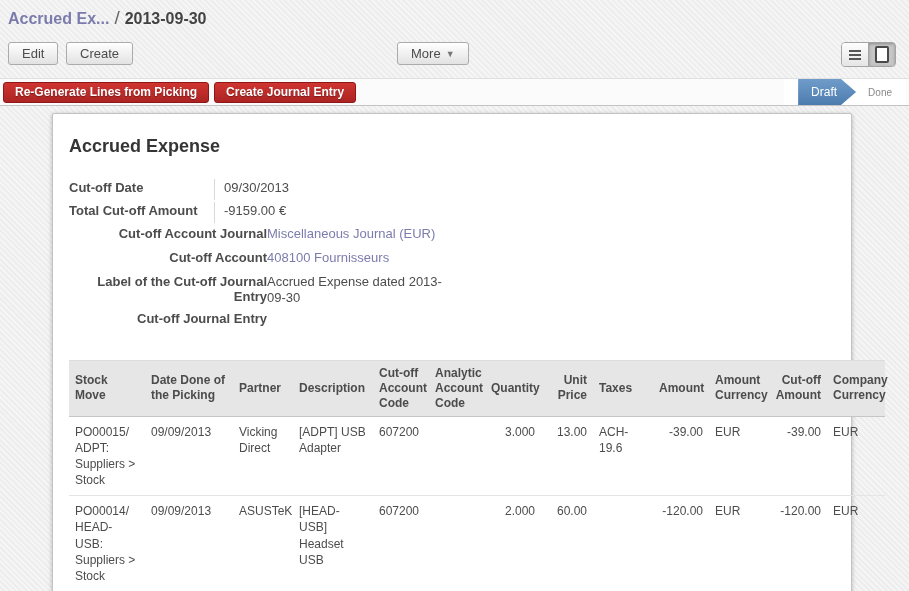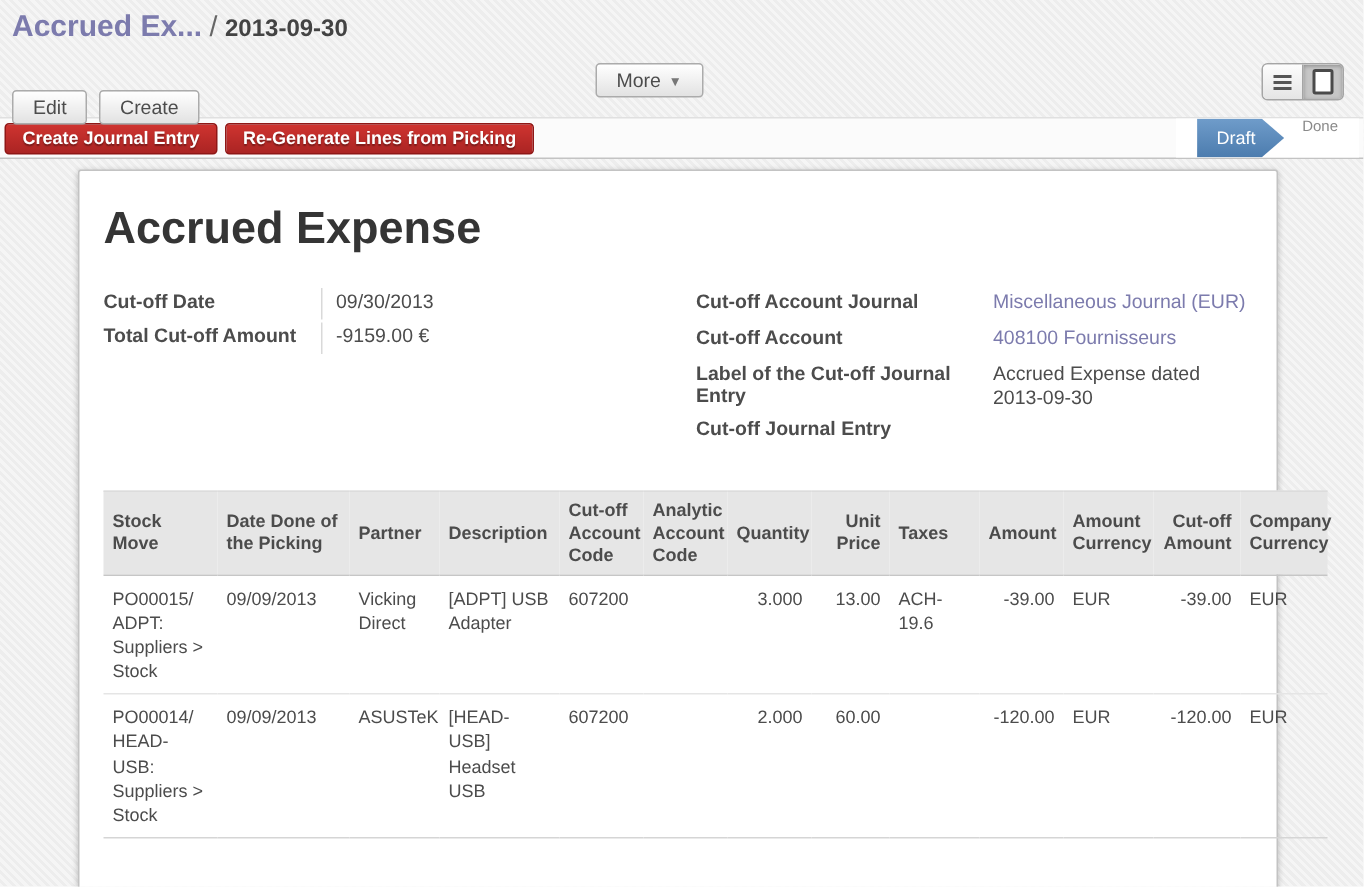--- a/index.html
+++ b/index.html
@@ -4,32 +4,32 @@
 <style>
   html,body{margin:0;padding:0;}
   body{
     width:909px;height:591px;overflow:hidden;position:relative;
     font-family:"Liberation Sans",sans-serif;font-size:13px;color:#4c4c4c;
     background:#ededed;
     background-image:repeating-linear-gradient(45deg,rgba(255,255,255,.45) 0 2px,rgba(0,0,0,0) 2px 4px);
   }
   
   .crumb-bar{padding:7px 0 4px 8px;height:26px;}
-  .bc-link{color:#7c7bad;font-size:20px;font-weight:bold;cursor:pointer;}
+  .bc-link{color:#7c7bad;font-size:16px;font-weight:bold;cursor:pointer;}
   .bc-sep{color:#666;font-size:19px;margin:0 5px;}
   .bc-current{color:#434343;font-size:16px;font-weight:bold;}
   
   .toolbar{position:relative;height:34px;}
   .btn{
     display:inline-block;box-sizing:border-box;height:23px;line-height:21px;
     padding:0 13px;border:1px solid #ababab;border-radius:3px;
     background:linear-gradient(#ffffff,#e2e2e2);color:#4c4c4c;font-size:13px;
     cursor:pointer;box-shadow:0 1px 1px rgba(255,255,255,.6) inset;
   }
-  .toolbar-left{position:absolute;left:8px;top:23px;}
+  .toolbar-left{position:absolute;left:8px;top:5px;}
   .toolbar-left .btn{margin-right:4px;}
   .toolbar-center{position:absolute;left:397px;top:5px;}
   .caret{display:inline-block;font-size:9px;color:#777;margin-left:5px;vertical-align:1px;}
   .switcher{position:absolute;right:13px;top:5px;border:1px solid #a5a5a5;border-radius:4px;overflow:hidden;display:flex;height:23px;}
   .sw-btn{width:26px;display:flex;align-items:center;justify-content:center;background:linear-gradient(#fdfdfd,#e5e5e5);cursor:pointer;}
   .sw-btn + .sw-btn{border-left:1px solid #a5a5a5;}
   .sw-btn.active{background:#c6c6c6;box-shadow:0 1px 3px rgba(0,0,0,.3) inset;}
   .icon-list{display:inline-block;width:12px;height:10px;
     background:linear-gradient(#555 0 2px,transparent 2px 4px,#555 4px 6px,transparent 6px 8px,#555 8px 10px);}
   .icon-form{display:inline-block;width:10px;height:13px;border:2px solid #4a4a4a;border-radius:2px;background:#fff;}
@@ -38,42 +38,42 @@
     margin-top:7px;height:26px;display:flex;align-items:center;
     background:#fbfbfb;border-top:1px solid #e0e0e0;border-bottom:1px solid #c3c3c3;
     padding:0 3px;
   }
   .btn-red{
     display:inline-block;box-sizing:border-box;height:21px;line-height:19px;
     padding:0 11px;margin-right:5px;border:1px solid #8f1716;border-radius:3px;
     background:linear-gradient(#cf3430,#ab2423);color:#fff;font-size:12px;font-weight:bold;
     text-shadow:0 1px 1px rgba(0,0,0,.35);cursor:pointer;
   }
-  .status-right{margin-left:auto;display:flex;height:100%;background:#fff;padding-left:14px;}
+  .status-right{margin-left:auto;display:flex;align-items:center;height:100%;background:#fff;padding-left:14px;}
   .state-draft{
     width:58px;height:26px;line-height:26px;text-align:center;color:#fff;font-size:12px;
     background:linear-gradient(#6f9cca,#4c7cae);
     clip-path:polygon(0 0,74% 0,100% 50%,74% 100%,0 100%);
     padding-right:6px;box-sizing:border-box;cursor:pointer;
   }
   .state-done{color:#8a8a8a;font-size:10px;margin:0 14px 0 12px;cursor:pointer;}
   
   .sheet{
     position:absolute;left:52px;top:113px;width:800px;height:520px;box-sizing:border-box;
     background:#fff;border:1px solid #c3c3c3;border-radius:2px;
     box-shadow:0 1px 4px rgba(0,0,0,.25);padding:14px 16px;
   }
-  .sheet-title{font-size:30px;font-weight:bold;color:#353535;margin:8px 0 22px 0;}
-  .form-groups{display:flex;}
+  .sheet-title{font-size:18px;font-weight:bold;color:#353535;margin:8px 0 22px 0;}
+  .form-groups{display:flex;flex-direction:column;}
   .fg-left{width:395px;}
   .fg-right{flex:1;}
   .f-row{display:flex;margin-bottom:2px;min-height:21px;}
   .fg-left .f-label{width:133px;font-weight:bold;font-size:13px;padding-top:1px;}
   .fg-left .f-value{border-left:1px solid #d9d9d9;padding-left:9px;padding-top:1px;margin-left:12px;}
-  .fg-right .f-label{width:198px;font-weight:bold;font-size:13px;padding-top:1px;}
+  .fg-right .f-label{width:198px;font-weight:bold;font-size:13px;padding-top:1px;text-align:right;}
   .fg-right .f-value{flex:1;max-width:184px;padding-top:1px;line-height:1.25;}
   .fg-right .f-row{margin-bottom:3px;}
   .f-value.link{color:#7c7bad;cursor:pointer;}
   
   .lines-table{
     table-layout:fixed;width:816px;border-collapse:collapse;margin-top:26px;
     font-size:12px;color:#4c4c4c;
   }
   .lines-table th{
     background:#e6e6e6;font-weight:bold;text-align:left;vertical-align:middle;
@@ -105,22 +105,22 @@
     <span class="sw-btn">
         <span class="icon-list"></span>
       </span>
     <span class="sw-btn active">
         <span class="icon-form"></span>
       </span>
   </div>
 </div>
 
 <div class="statusbar">
+  <span class="btn-red">Re-Generate Lines from Picking</span>
   <span class="btn-red">Create Journal Entry</span>
-  <span class="btn-red">Re-Generate Lines from Picking</span>
   <div class="status-right">
     <span class="state-draft">Draft</span>
     <span class="state-done">Done</span>
   </div>
 </div>
 
 <div class="sheet">
   <div class="sheet-title">Accrued Expense</div>
   <div class="form-groups">
     <div class="fg-left" id="fields-left">

